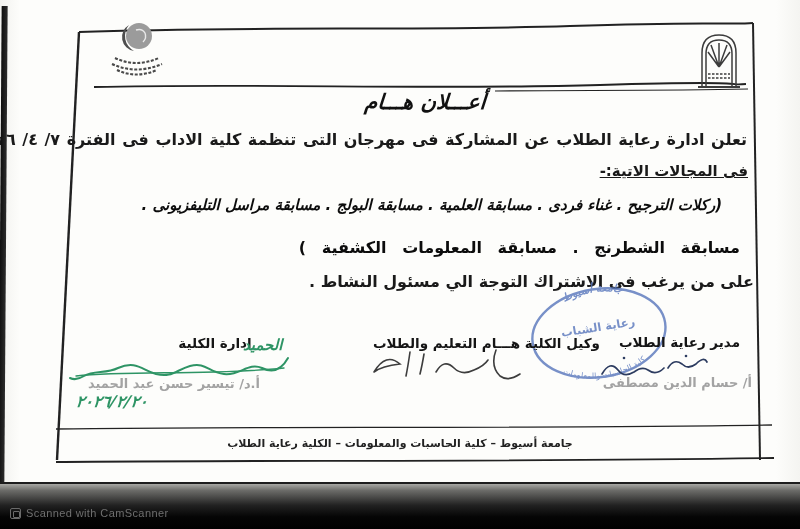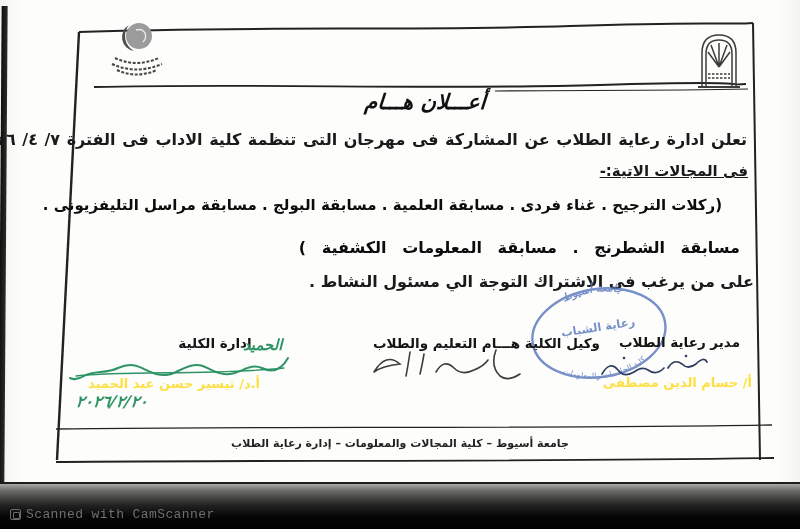--- a/index.html
+++ b/index.html
@@ -6,36 +6,36 @@
   #canvas{position:relative;width:800px;height:529px;overflow:hidden;
           font-family:"DejaVu Sans",sans-serif;background:#000;}
   .paper{position:absolute;left:0;top:0;width:800px;height:484px;
          background:linear-gradient(90deg,#f2f2ef 0,#fdfdfb 2.5%,#fdfdfb 97%,#f4f4f1 100%);}
   .abs{position:absolute;}
   .rtl{direction:rtl;white-space:nowrap;color:#1a1a1a;}
   .title{font-size:21px;font-weight:bold;font-style:italic;letter-spacing:2px;color:#111;
          text-align:center;transform:skewX(-4deg);}
   .intro{font-size:16px;font-weight:bold;word-spacing:1px;}
   .fields{font-size:15px;font-weight:bold;text-decoration:underline;}
-  .kufi{font-size:15px;font-weight:900;color:#0c0c0c;}
+  .kufi{font-size:15px;font-weight:900;color:#0c0c0c;font-style:italic;}
   .kufi2{font-size:16px;font-weight:900;color:#0c0c0c;word-spacing:10px;}
   .instr{font-size:16px;font-weight:bold;}
   .sig-title{font-size:13.5px;font-weight:bold;color:#151515;}
-  .sig-name{font-size:13px;font-weight:bold;color:#fde047;}
+  .sig-name{font-size:13px;font-weight:bold;color:#a3a3a3;}
   .green{color:#2e9465;}
   .hand-word{font-size:15px;font-weight:600;font-style:italic;}
   .hand-date{font-size:16px;font-weight:bold;font-style:italic;letter-spacing:5px;transform:skewX(-8deg);}
   .footer-text{width:800px;text-align:center;font-size:11px;font-weight:bold;color:#222;direction:rtl;}
   .bottom-strip{position:absolute;left:0;top:482px;width:800px;height:47px;
       border-top:2px solid #1d1d1d;
       background:linear-gradient(180deg,#a8a8a4 0%,#6b6b68 14%,#222 45%,#050505 70%,#000 100%);}
   .left-edge{position:absolute;left:0;top:6px;width:6px;height:477px;
       background:linear-gradient(90deg,#0e0e0e,#2c2c2c);transform:rotate(.4deg);}
   .wm{position:absolute;left:10px;top:507px;display:flex;align-items:center;gap:5px;
-      color:#6f6f6f;font-size:13px;letter-spacing:.4px;font-family:Liberation Mono, monospace;}
+      color:#6f6f6f;font-size:11px;letter-spacing:.4px;font-family:Liberation Sans, sans-serif;}
   .wm-icon{display:inline-block;width:11px;height:11px;border:1px solid #6a6a6a;border-radius:2px;
       box-sizing:border-box;position:relative;}
   .wm-icon::after{content:"";position:absolute;left:2px;top:2px;width:5px;height:5px;border:1px solid #6a6a6a;border-radius:1px;}
   svg{overflow:visible;}
   .stamp{opacity:.82;}
 </style>
 </head>
 <body>
 
 <div id="canvas">
@@ -128,21 +128,21 @@
   <div class="abs rtl hand-word green" style="left:243px;top:336px">الحميد</div>
   <svg class="abs" style="left:60px;top:342px" width="240" height="44" viewBox="0 0 240 44">
     <g fill="none" stroke="#2e9465" stroke-linecap="round">
       <path stroke-width="2" d="M228,16 q-10,18 -26,10 c-14,-6 -22,8 -38,6 c-16,-2 -18,-12 -34,-8 c-14,4 -18,12 -34,8 c-14,-4 -20,-14 -38,-6 c-12,6 -24,2 -34,8 q-8,5 -14,2"></path>
       <path stroke-width="1.4" d="M16,34 C70,28 150,34 224,26"></path>
     </g>
   </svg>
   <div class="abs rtl sig-name" style="left:88px;top:376px">أ.د/ تيسير حسن عبد الحميد</div>
   <div class="abs rtl hand-date green" style="left:76px;top:392px">٢٠٢٦/٢/٢٠</div>
 
-  <div class="abs footer-text" style="left:0;top:437px">جامعة أسيوط – كلية المجالات والمعلومات – إدارة رعاية الطلاب</div>
+  <div class="abs footer-text" style="left:0;top:437px">جامعة أسيوط – كلية الحاسبات والمعلومات – الكلية رعاية الطلاب</div>
 
   <div class="left-edge"></div>
   <div class="bottom-strip"></div>
   <div class="wm">
     <span class="wm-icon"></span>
     <span>Scanned with CamScanner</span>
   </div>
 
 </div>
 

